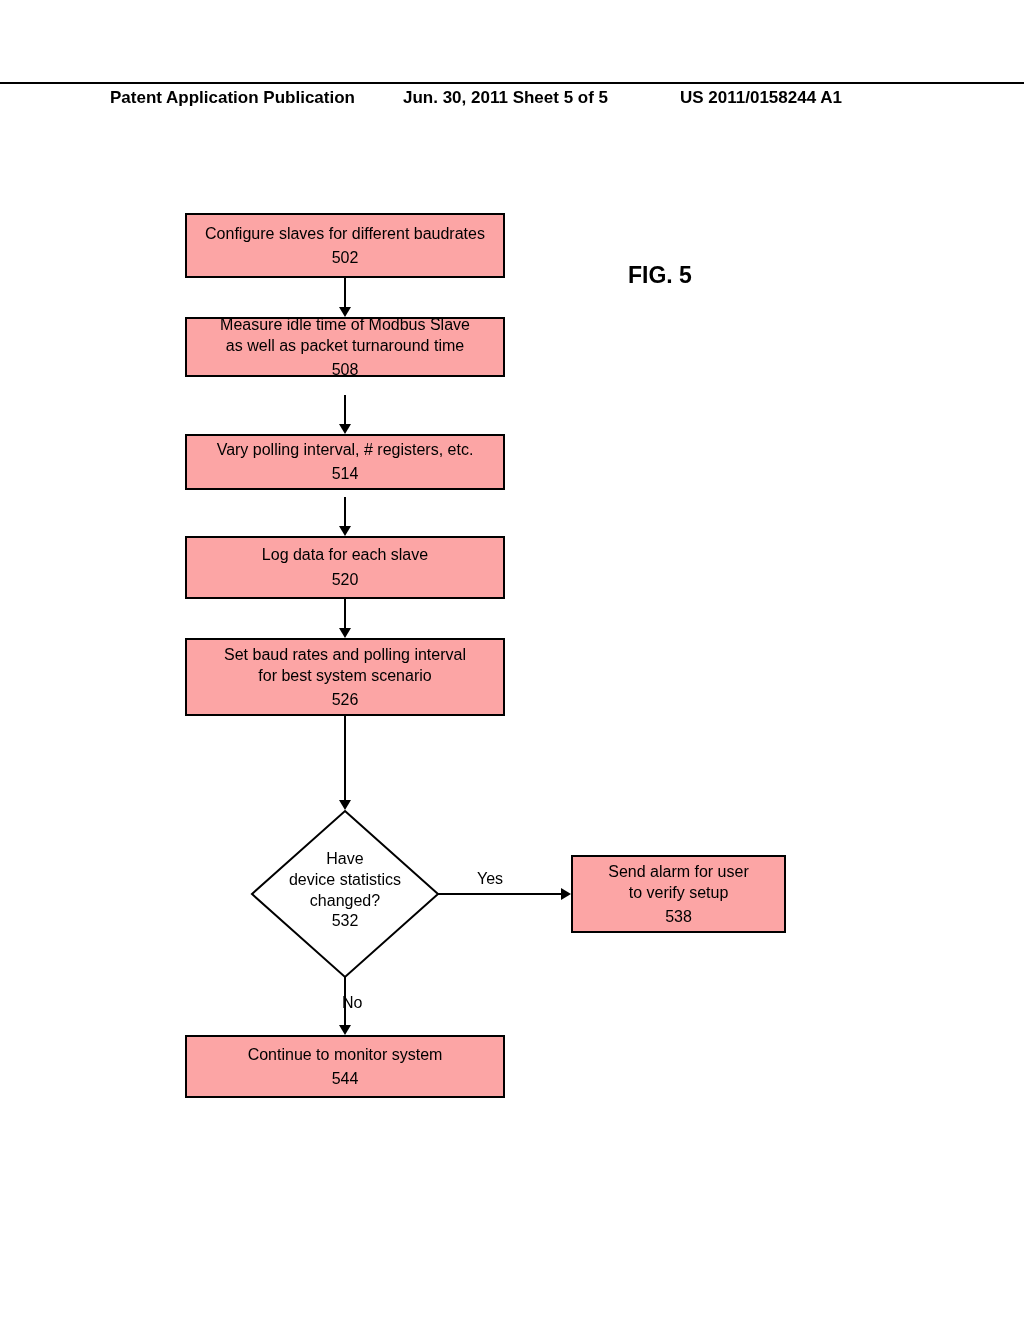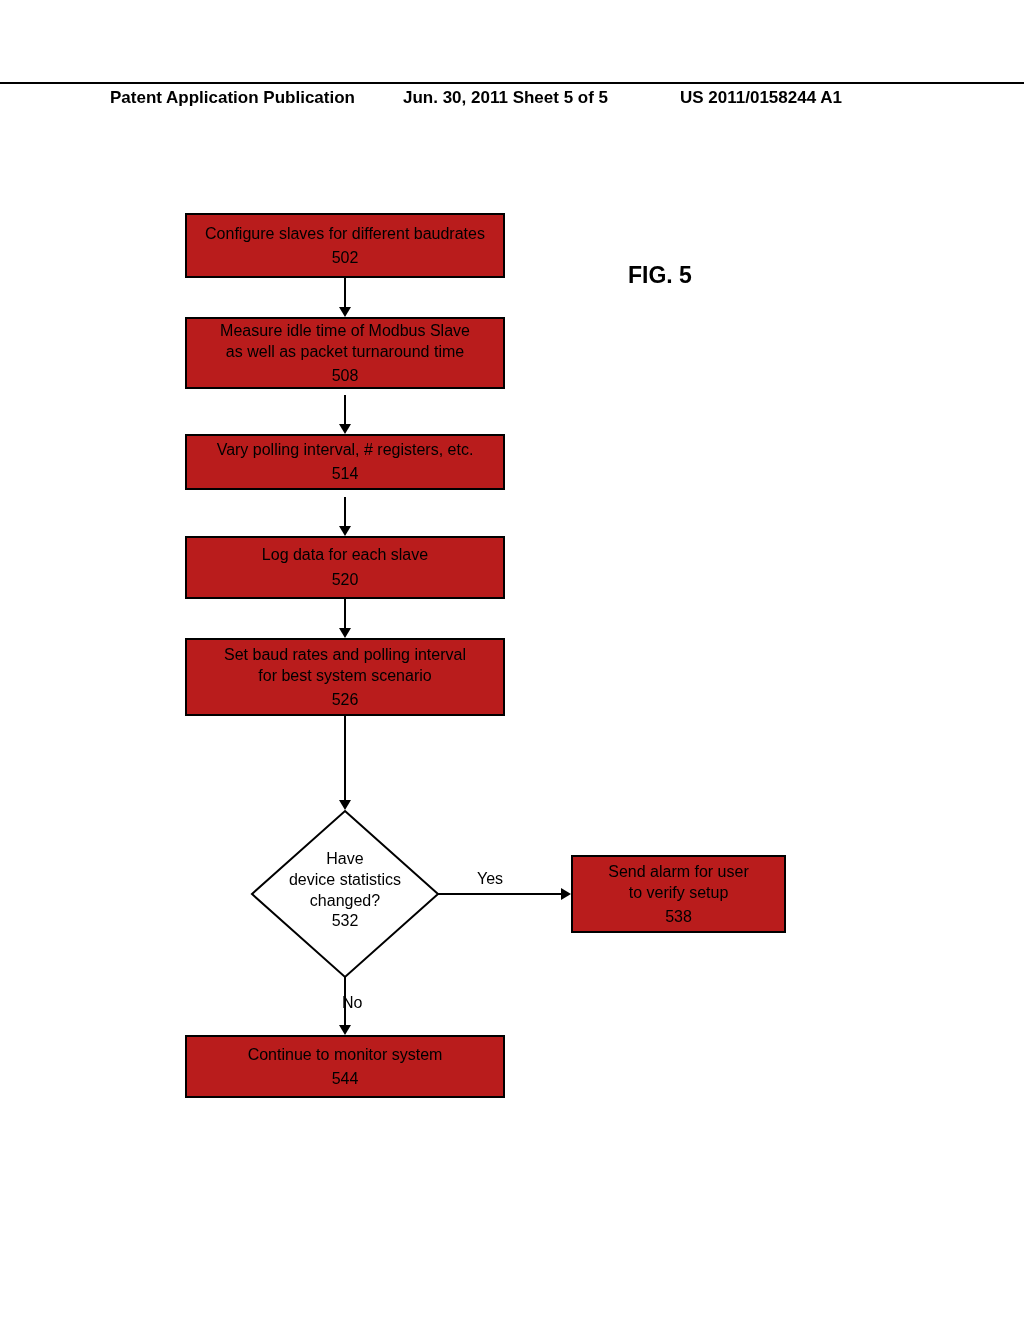--- a/index.html
+++ b/index.html
@@ -34,21 +34,21 @@
     top: 222px;
     left: 628px;
     font-size: 23px;
     font-weight: bold;
     margin-top: 40px;
   }
 
   .box {
     position: absolute;
     border: 2px solid #000;
-    background: #b91c1c;
+    background: #fca5a5;
     text-align: center;
     font-size: 16px;
     line-height: 1.35;
     display: flex;
     flex-direction: column;
     justify-content: center;
     padding: 6px 10px;
   }
   .box .num { margin-top: 2px; }
 
@@ -102,21 +102,21 @@
 
 <div class="figlabel">FIG. 5</div>
 
 <div class="box" style="left:185px; top:213px; width:320px; height:65px;">
   <div>Configure slaves for different baudrates</div>
   <div class="num">502</div>
 </div>
 <div class="arrow-v" style="left:344px; top:278px; height:31px;"></div>
 <div class="arrowhead-down" style="left:339px; top:307px;"></div>
 
-<div class="box" style="left:185px; top:317px; width:320px; height:72px;">
+<div class="box" style="left:185px; top:317px; width:320px; height:60px;">
   <div>Measure idle time of Modbus Slave</div>
   <div>as well as packet turnaround time</div>
   <div class="num">508</div>
 </div>
 <div class="arrow-v" style="left:344px; top:395px; height:31px;"></div>
 <div class="arrowhead-down" style="left:339px; top:424px;"></div>
 
 <div class="box" style="left:185px; top:434px; width:320px; height:56px;">
   <div>Vary polling interval, # registers, etc.</div>
   <div class="num">514</div>

